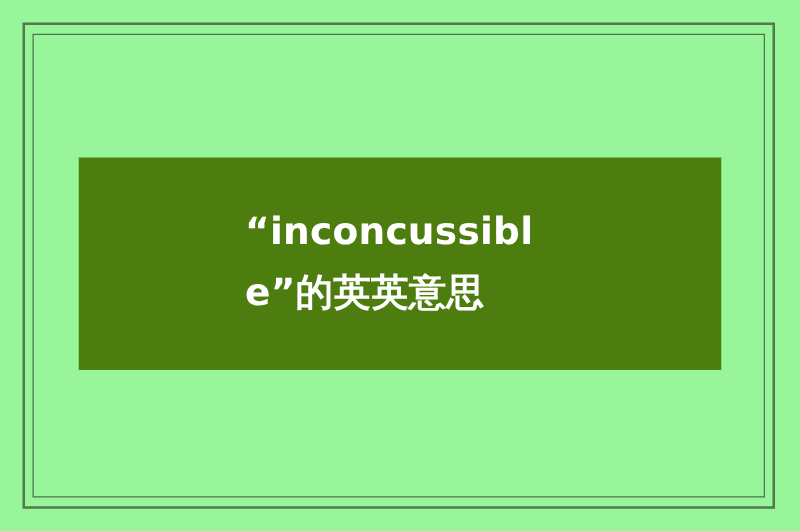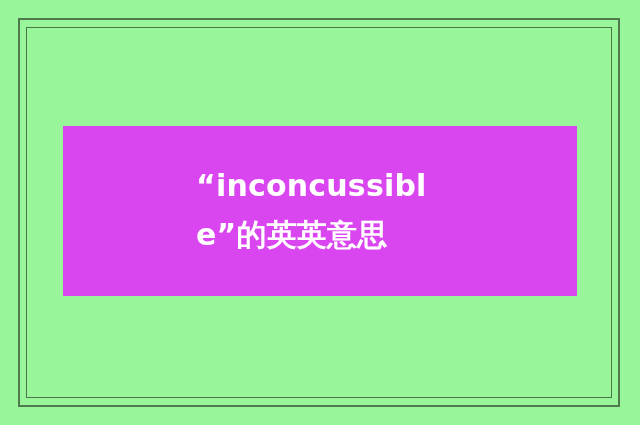--- a/index.html
+++ b/index.html
@@ -44,21 +44,21 @@
     pointer-events: none;
   }
 
   
   .banner-card {
     position: absolute;
     left: 63px;
     top: 126px;
     width: 514px;
     height: 170px;
-    background: #d946ef;
+    background: #4d7c0f;
     display: flex;
     align-items: center;
     justify-content: center;
     box-sizing: border-box;
   }
 
   .banner-title {
     width: 260px;
     margin: 0;
     color: #ffffff;

